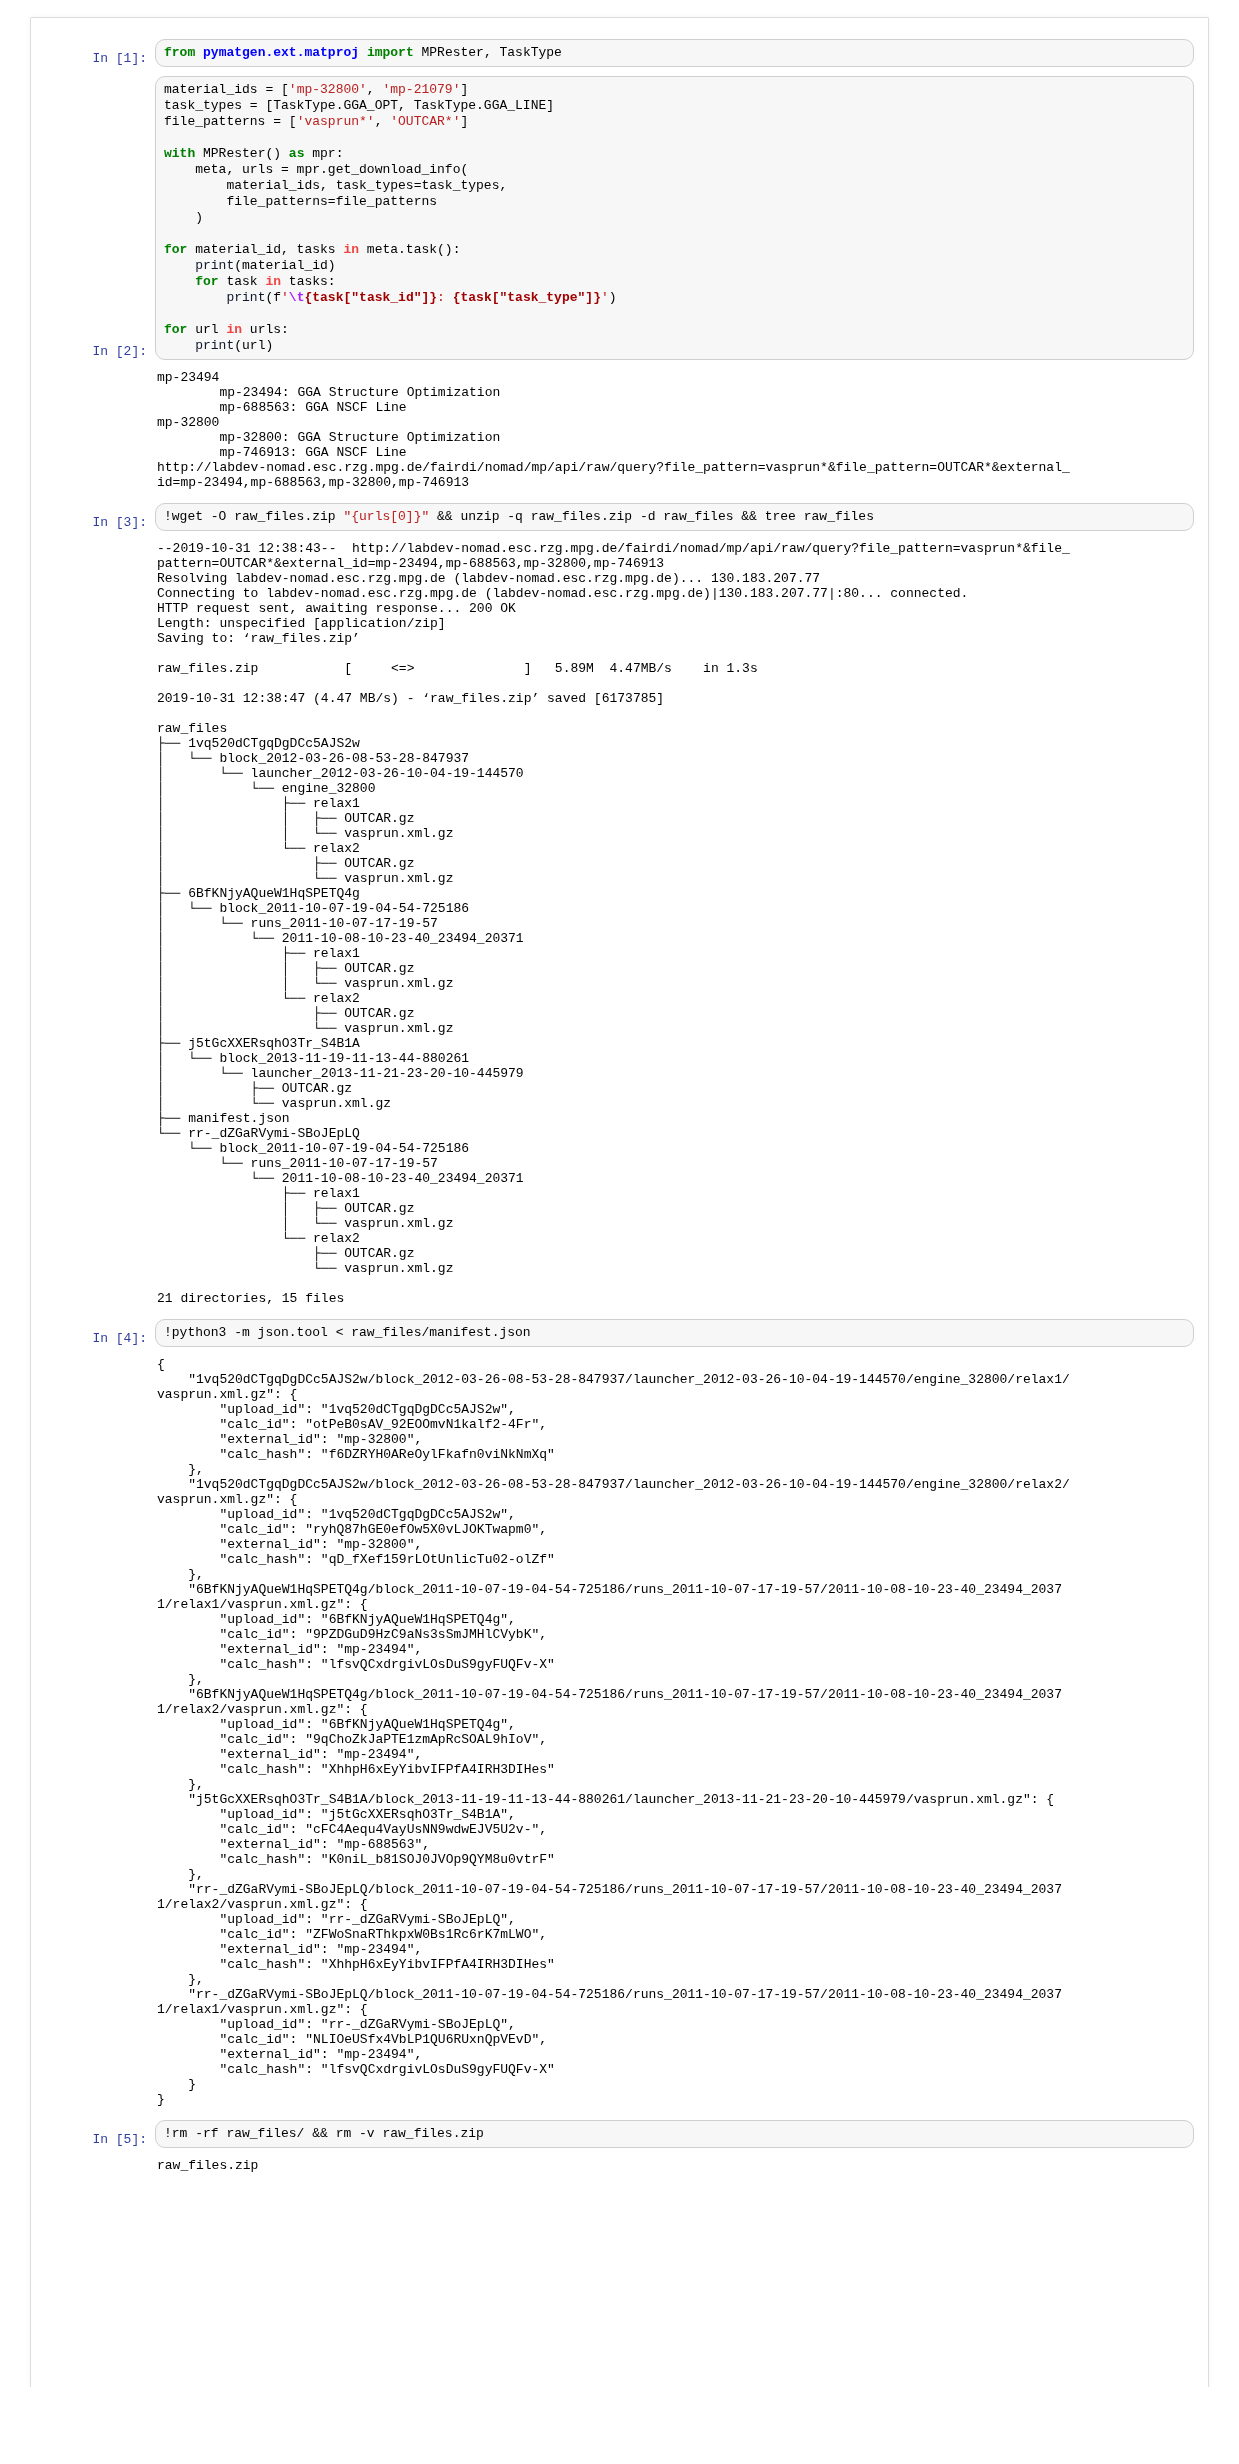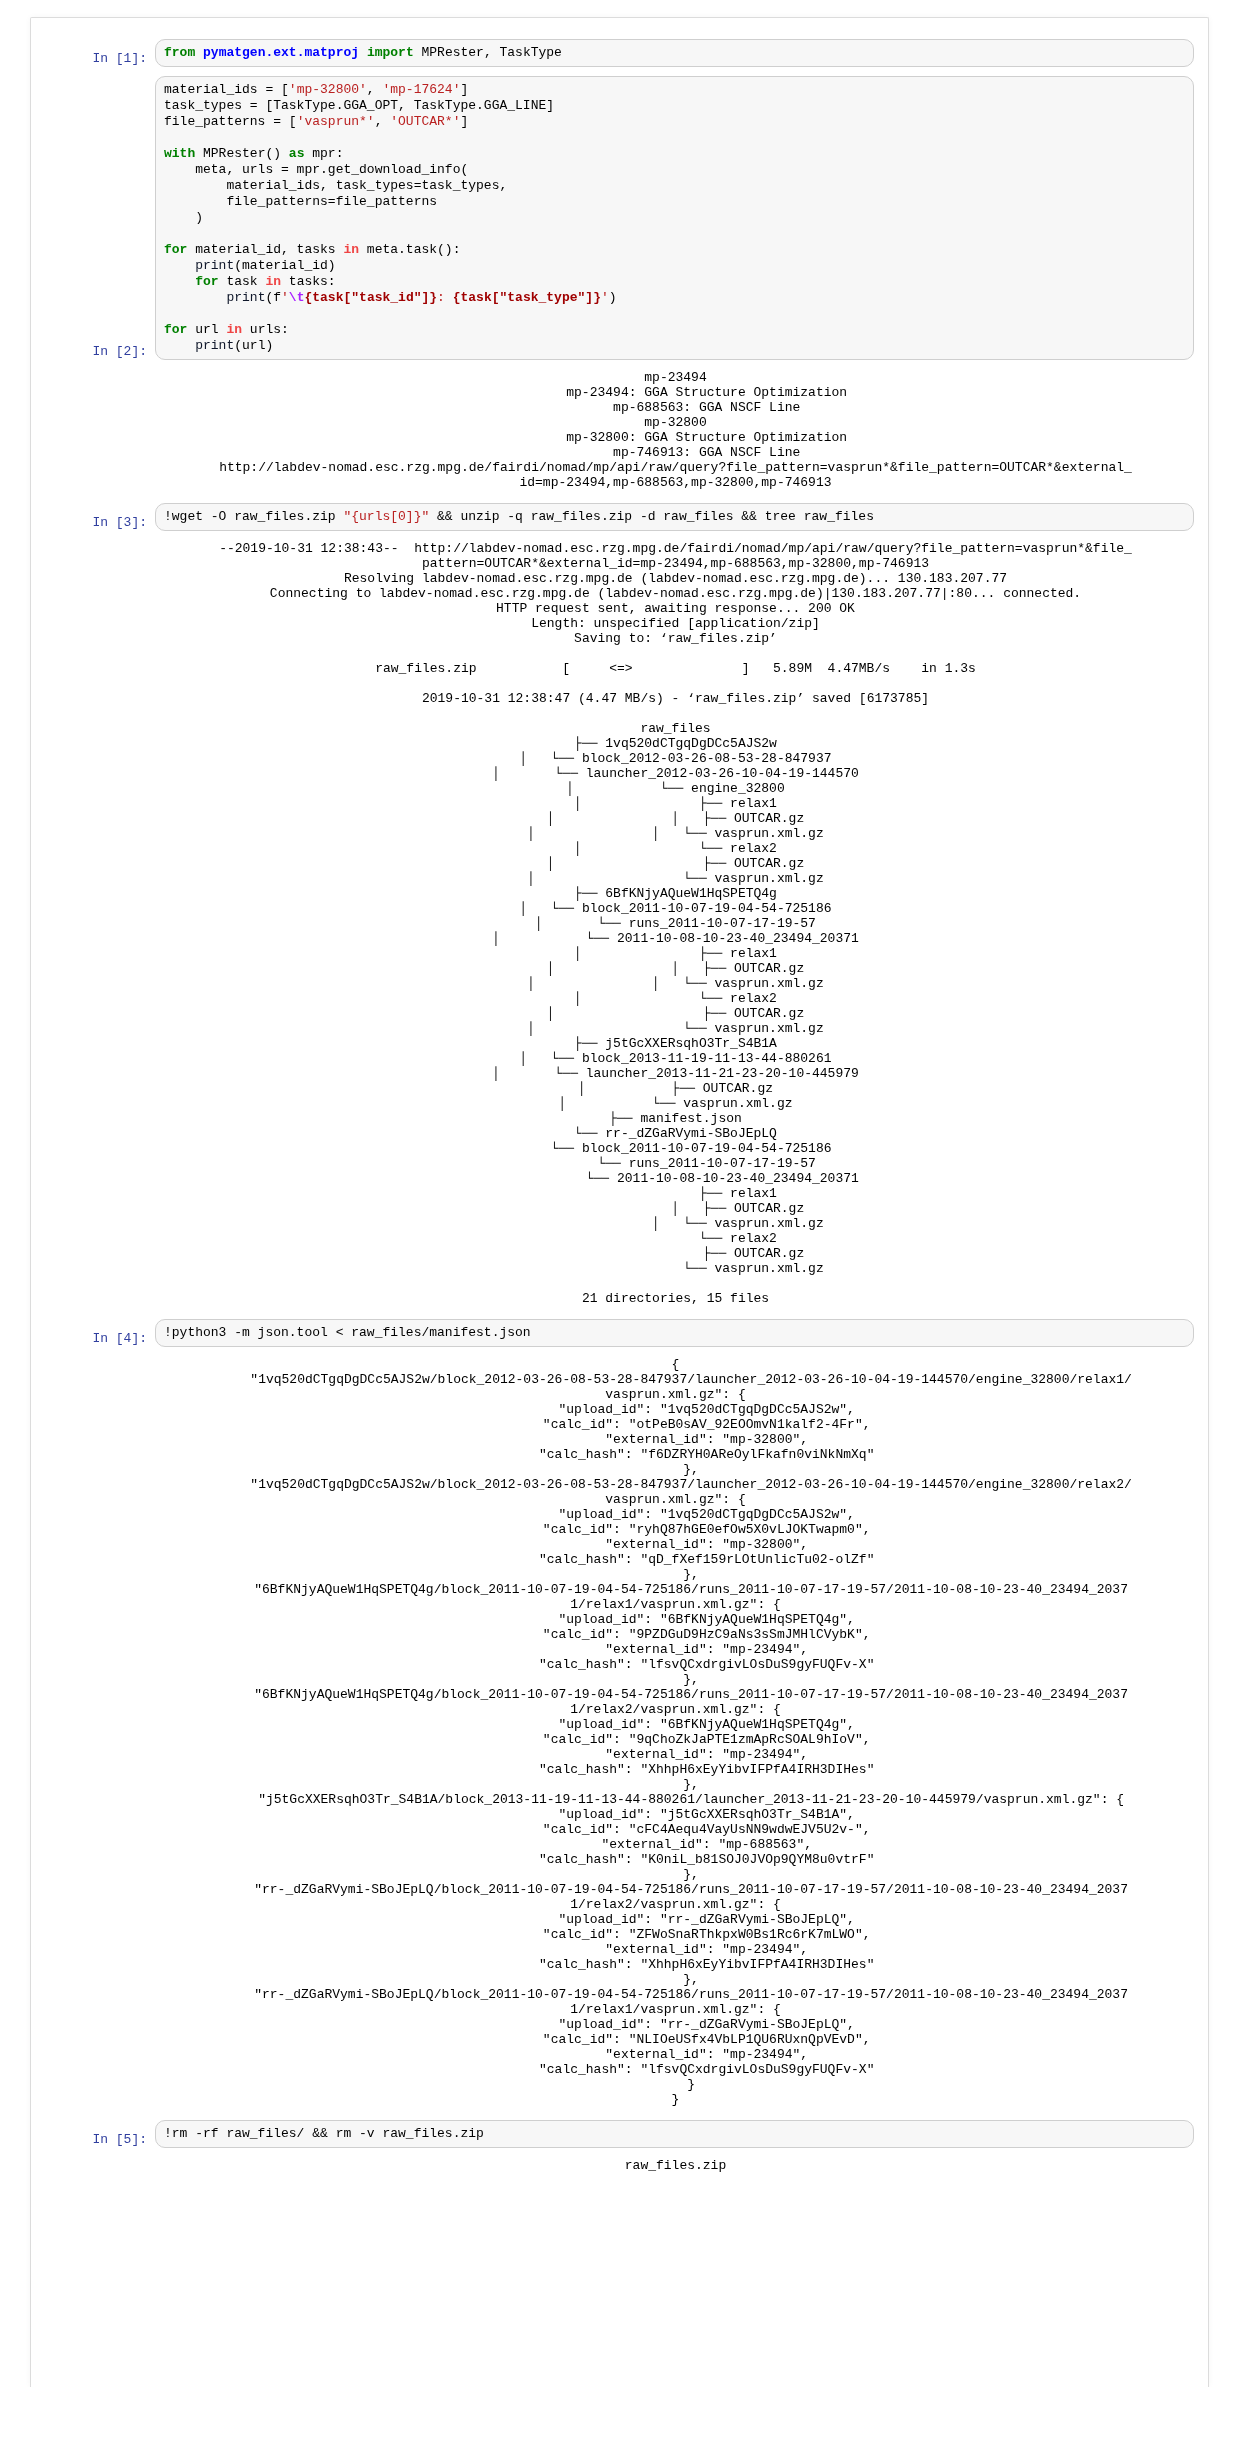--- a/index.html
+++ b/index.html
@@ -36,21 +36,21 @@
     padding:5px 8px;
     min-height:16px;
   }
   pre{margin:0;}
   .code{
     font-family:"Liberation Mono","DejaVu Sans Mono",monospace;
     font-size:13px;line-height:16px;
     color:#000;
     white-space:pre;
   }
-  .outputrow{display:flex;align-items:flex-start;padding:2px 0 6px 0;text-align:center;}
+  .outputrow{display:flex;align-items:flex-start;padding:2px 0 6px 0;}
   .outprompt{flex:0 0 116px;width:116px;padding:0 8px 0 0;}
   .output{
     flex:1;
     margin-right:14px;
     font-family:"Liberation Mono","DejaVu Sans Mono",monospace;
     font-size:13px;line-height:15px;
     color:#000;
     white-space:pre;
     overflow:hidden;
     padding:4px 0 2px 2px;
@@ -73,21 +73,21 @@
   <div class="cellrow">
     <div class="prompt">In [1]:</div>
     <div class="input-area">
         <pre class="code"><span class="tk-kw">from</span><span class="tk-tx"> </span><span class="tk-mod">pymatgen.ext.matproj</span><span class="tk-tx"> </span><span class="tk-kw">import</span><span class="tk-tx"> MPRester, TaskType</span></pre>
       </div>
   </div>
 
   <div class="cellrow">
     <div class="prompt">In [2]:</div>
     <div class="input-area">
-        <pre class="code"><span class="tk-tx">material_ids = [</span><span class="tk-st">'mp-32800'</span><span class="tk-tx">, </span><span class="tk-st">'mp-17624'</span><span class="tk-tx">]</span>
+        <pre class="code"><span class="tk-tx">material_ids = [</span><span class="tk-st">'mp-32800'</span><span class="tk-tx">, </span><span class="tk-st">'mp-21079'</span><span class="tk-tx">]</span>
 <span class="tk-tx">task_types = [TaskType.GGA_OPT, TaskType.GGA_LINE]</span>
 <span class="tk-tx">file_patterns = [</span><span class="tk-st">'vasprun*'</span><span class="tk-tx">, </span><span class="tk-st">'OUTCAR*'</span><span class="tk-tx">]</span>
 
 <span class="tk-kw">with</span><span class="tk-tx"> MPRester() </span><span class="tk-kw">as</span><span class="tk-tx"> mpr:</span>
 <span class="tk-tx">    meta, urls = mpr.get_download_info(</span>
 <span class="tk-tx">        material_ids, task_types=task_types,</span>
 <span class="tk-tx">        file_patterns=file_patterns</span>
 <span class="tk-tx">    )</span>
 
 <span class="tk-kw">for</span><span class="tk-tx"> material_id, tasks </span><span class="tk-ow">in</span><span class="tk-tx"> meta.task():</span>

